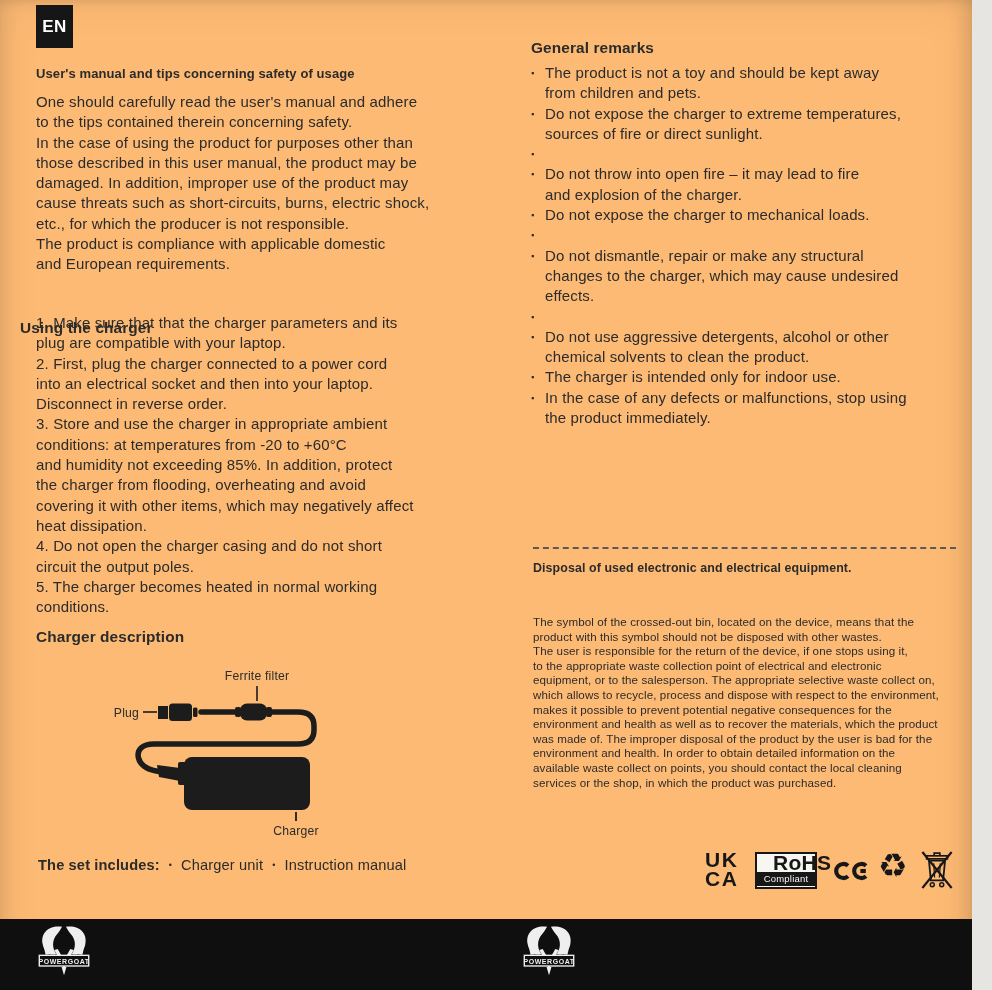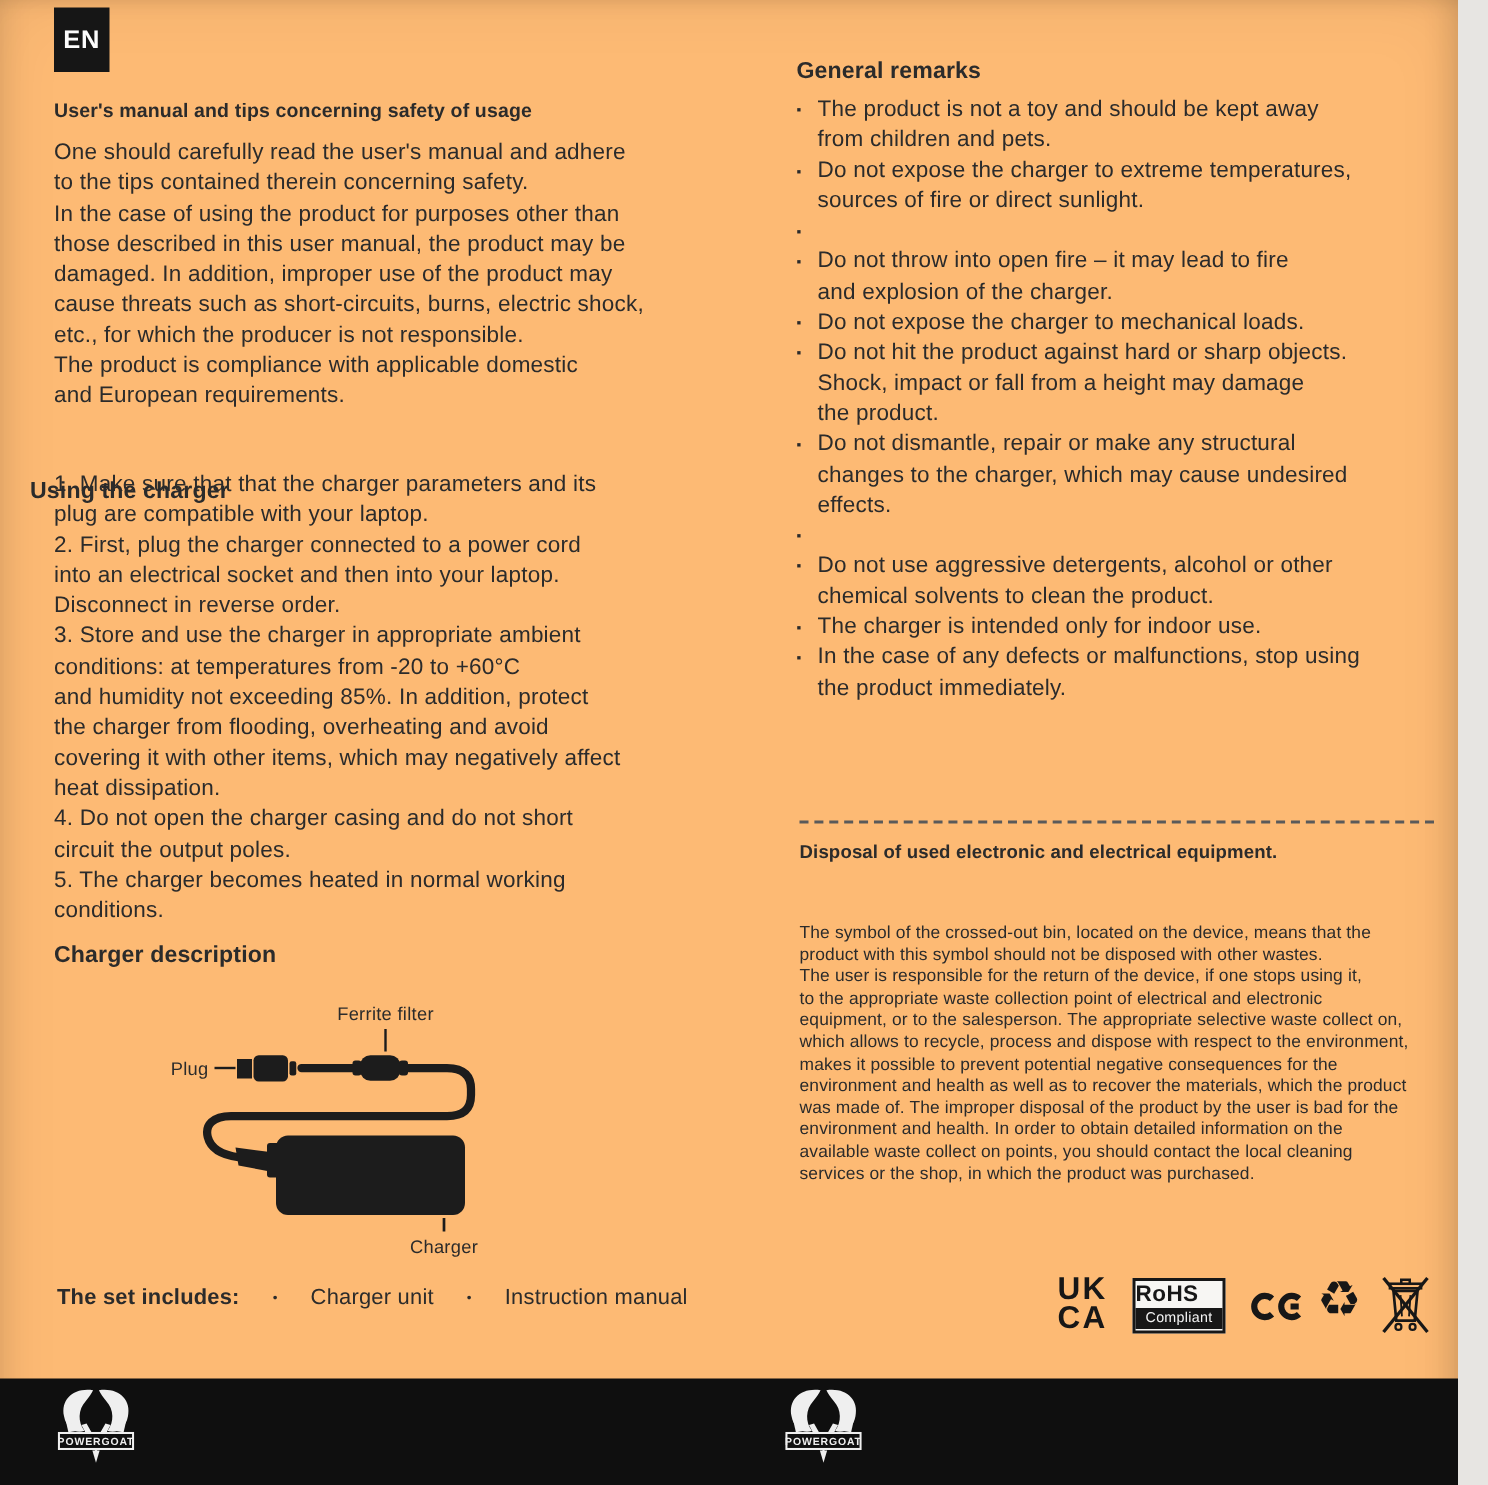--- a/index.html
+++ b/index.html
@@ -22,27 +22,27 @@
   .h1{font-weight:700;font-size:13px;letter-spacing:.1px;}
   .h2{font-weight:700;font-size:15.4px;letter-spacing:.1px;}
   .body-text{font-size:15px;line-height:20.3px;letter-spacing:.15px;white-space:pre-line;}
   .remarks{left:531px;top:63px;width:456px;list-style:none;margin:0;padding:0;}
   .remarks li{display:flex;font-size:15px;line-height:20.3px;letter-spacing:.15px;}
   .remarks .blt{width:14px;flex:0 0 14px;font-size:9px;line-height:20.3px;color:#2b2b2b;}
   .remarks .txt{white-space:pre-line;}
   .divider{left:533px;top:547px;width:423px;height:0;border-top:2px dashed #5a5a5a;}
   .disp-h{left:533px;top:561px;font-weight:700;font-size:12.4px;letter-spacing:.1px;}
   .disp-p{left:533px;top:583px;width:442px;font-size:11.6px;line-height:14.6px;letter-spacing:.1px;white-space:pre-line;margin-top:32px;}
-  .set-line{left:38px;top:857px;font-size:14.6px;display:flex;align-items:center;gap:22px;letter-spacing:.15px;}
+  .set-line{left:38px;top:857px;font-size:14.6px;display:flex;align-items:center;gap:9px;letter-spacing:.15px;}
   .set-line .lbl{font-weight:700;}
   .set-line .sb{font-size:9px;position:relative;top:0px;}
   
   .ukca{left:705px;top:851px;font-weight:700;font-size:21px;line-height:18.5px;letter-spacing:1.5px;color:#171717;text-align:center;}
   .rohs{left:755px;top:852px;width:62px;height:37px;border:2.5px solid #171717;box-sizing:border-box;background:#f7f6f3;}
-  .rohs .t{font-weight:700;font-size:15px;line-height:18px;color:#171717;letter-spacing:.3px;}
+  .rohs .t{font-weight:700;font-size:21px;line-height:18px;color:#171717;letter-spacing:.3px;padding-left:16px;}
   .rohs .b{background:#171717;color:#f5f5f5;font-size:9.5px;text-align:center;line-height:14px;height:14px;letter-spacing:.2px;}
   .recycle{left:878px;top:848px;font-size:33px;line-height:36px;color:#171717;}
   .bar{left:0;top:919px;width:992px;height:71px;background:#0f0f0f;}
   svg text{font-family:"Liberation Sans",sans-serif;}
 </style>
 </head>
 <body>
 
 <div class="sheet">
 
@@ -142,23 +142,20 @@
         <span class="blt">▪</span>
         <span class="txt">Do not throw into open fire – it may lead to fire
 and explosion of the charger.</span>
       </li>
     <li>
         <span class="blt">▪</span>
         <span class="txt">Do not expose the charger to mechanical loads.</span>
       </li>
     <li>
         <span class="blt">▪</span>
-        <span class="txt">Do not hit the product against hard or sharp objects.
-Shock, impact or fall from a height may damage
-the product.</span>
       </li>
     <li>
         <span class="blt">▪</span>
         <span class="txt">Do not dismantle, repair or make any structural
 changes to the charger, which may cause undesired
 effects.</span>
       </li>
     <li>
         <span class="blt">▪</span>
       </li>

